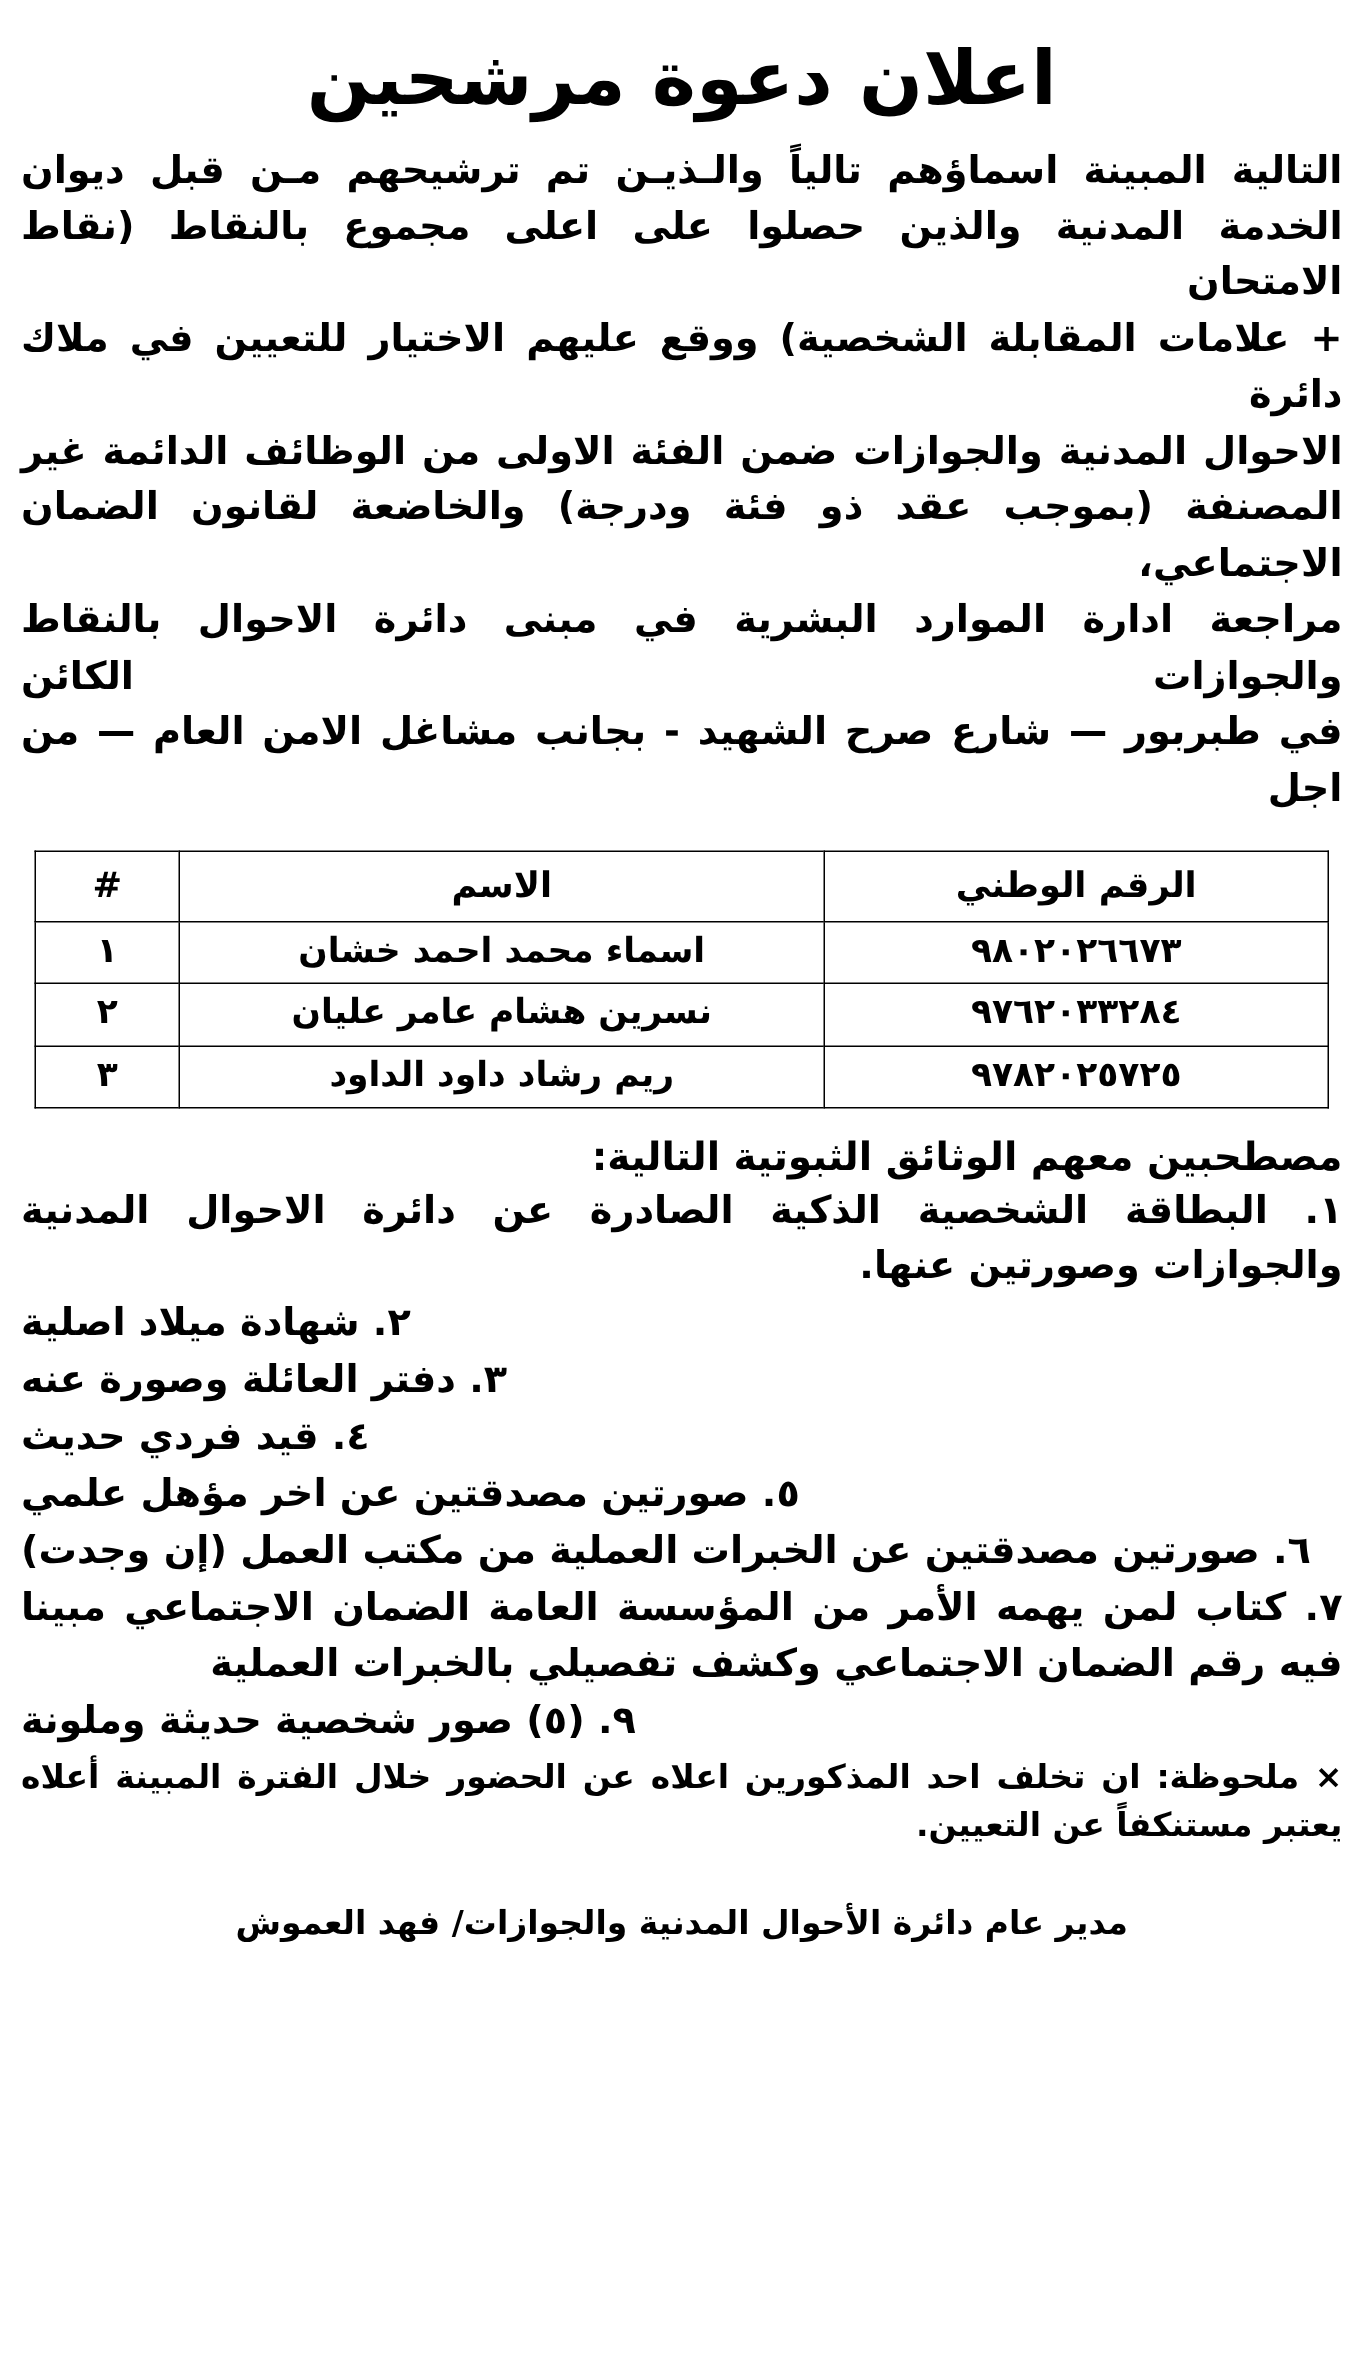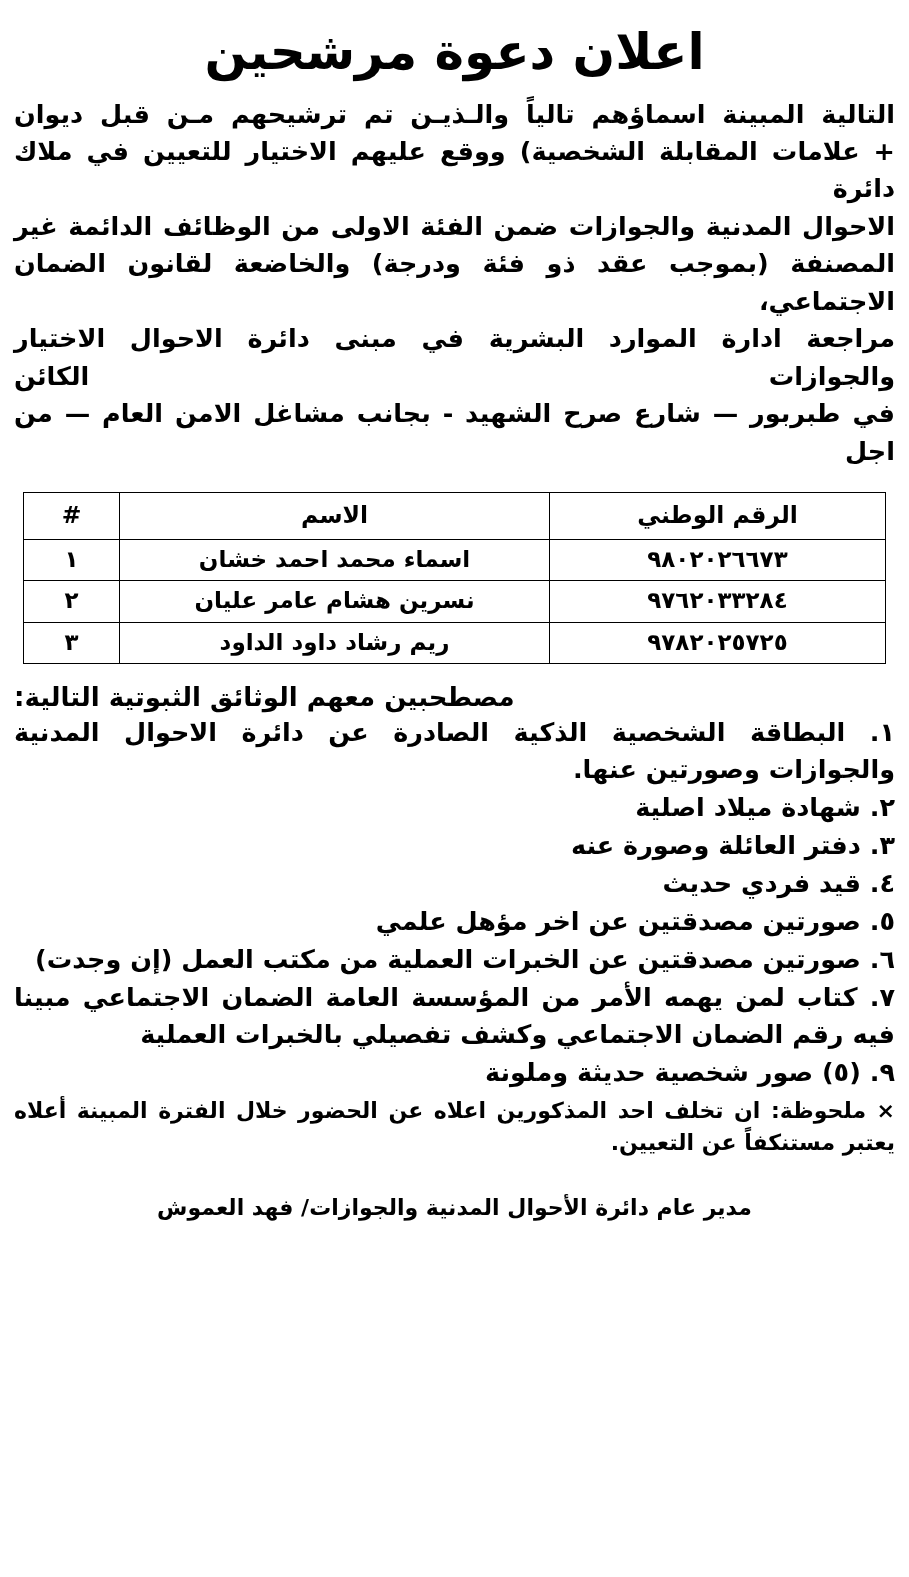--- a/index.html
+++ b/index.html
@@ -61,33 +61,33 @@
   col.col-name { width: 430px; }
   col.col-nid { width: 336px; }
   table.candidates th {
     font-size: 23.5px;
     padding: 8px 4px 9px 4px;
   }
   .docs-head {
     font-size: 26px;
     font-weight: bold;
     margin: 10px 0 2px 0;
-    text-align: left;
+    text-align: right;
   }
   ol.docs {
     list-style: none;
     margin: 0;
     padding: 0;
   }
   ol.docs li {
     font-size: 25.5px;
     font-weight: bold;
     line-height: 1.45;
     margin: 0 0 1px 0;
-    text-align: right;
+    text-align: left;
   }
   ol.docs li.wrap {
     text-align: justify;
     text-align-last: right;
   }
   .note {
     font-size: 22px;
     font-weight: bold;
     line-height: 1.45;
     margin: 4px 0 0 0;
@@ -104,24 +104,25 @@
 </style>
 </head>
 <body>
 
 <div class="page">
 
   <h1 class="doc-title">اعلان دعوة مرشحين</h1>
 
   <div class="intro">
     <div>التالية المبينة اسماؤهم تالياً والـذيـن تم ترشيحهم مـن قبل ديوان</div>
+    <div>الخدمة المدنية والذين حصلوا على اعلى مجموع بالنقاط (نقاط الامتحان</div>
     <div>+ علامات المقابلة الشخصية) ووقع عليهم الاختيار للتعيين في ملاك دائرة</div>
     <div>الاحوال المدنية والجوازات ضمن الفئة الاولى من الوظائف الدائمة غير</div>
     <div>المصنفة (بموجب عقد ذو فئة ودرجة) والخاضعة لقانون الضمان الاجتماعي،</div>
-    <div>مراجعة ادارة الموارد البشرية في مبنى دائرة الاحوال الاختيار والجوازات الكائن</div>
+    <div>مراجعة ادارة الموارد البشرية في مبنى دائرة الاحوال بالنقاط والجوازات الكائن</div>
     <div>في طبربور — شارع صرح الشهيد - بجانب مشاغل الامن العام — من اجل</div>
   </div>
 
   <table class="candidates">
     <colgroup>
       <col class="col-nid">
       <col class="col-name">
       <col class="col-num">
     </colgroup>
     <thead>

